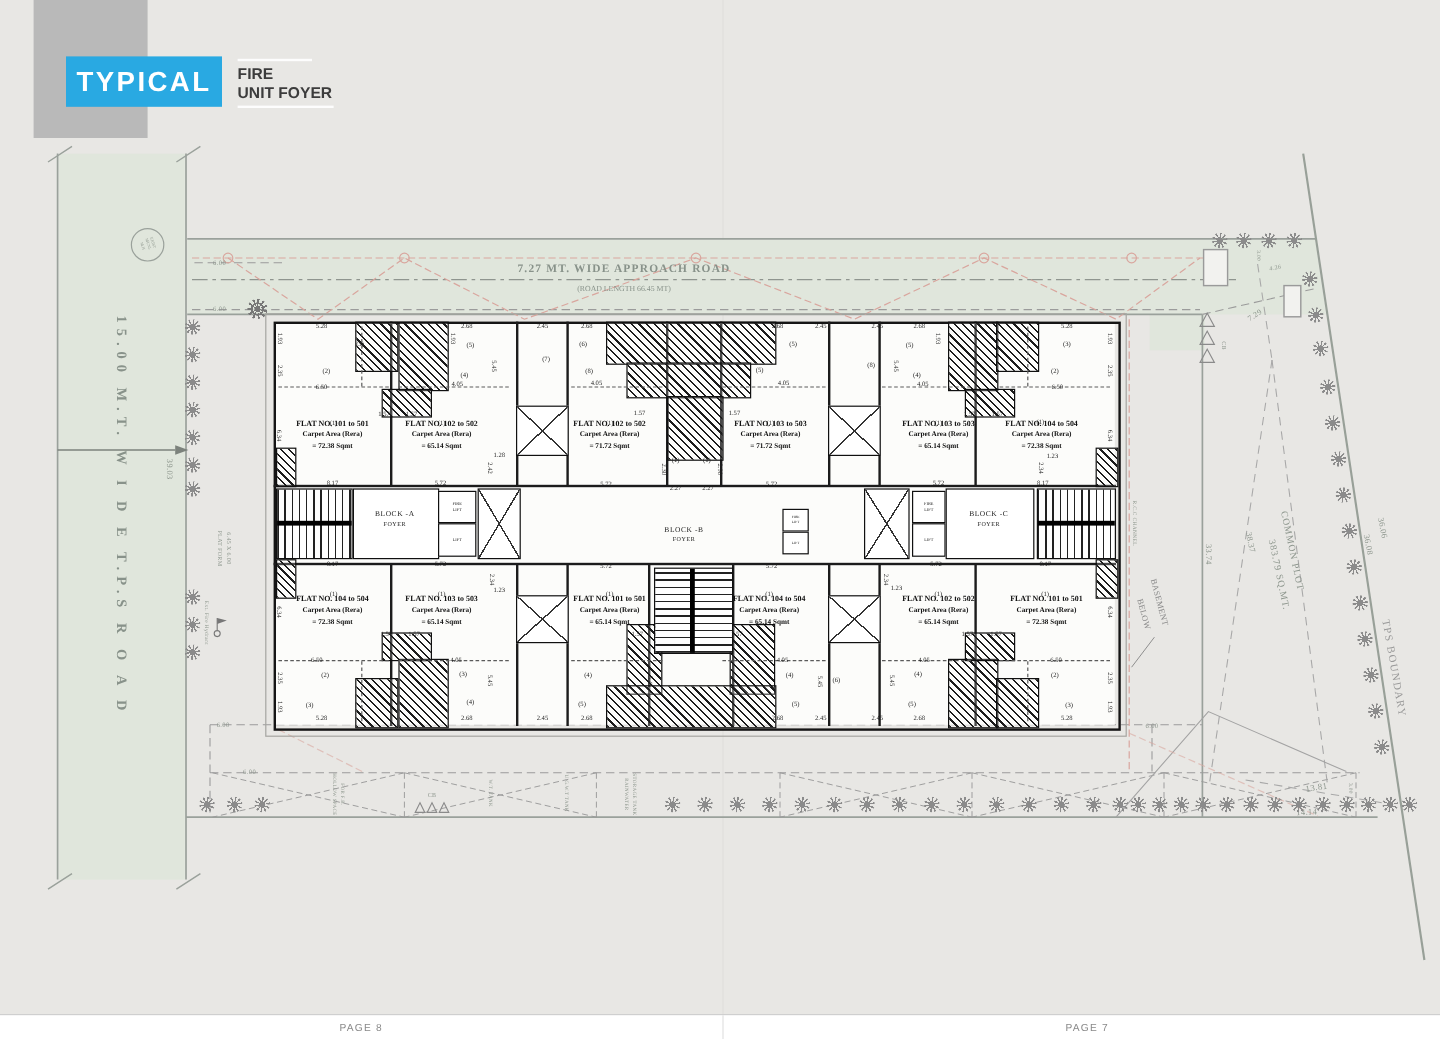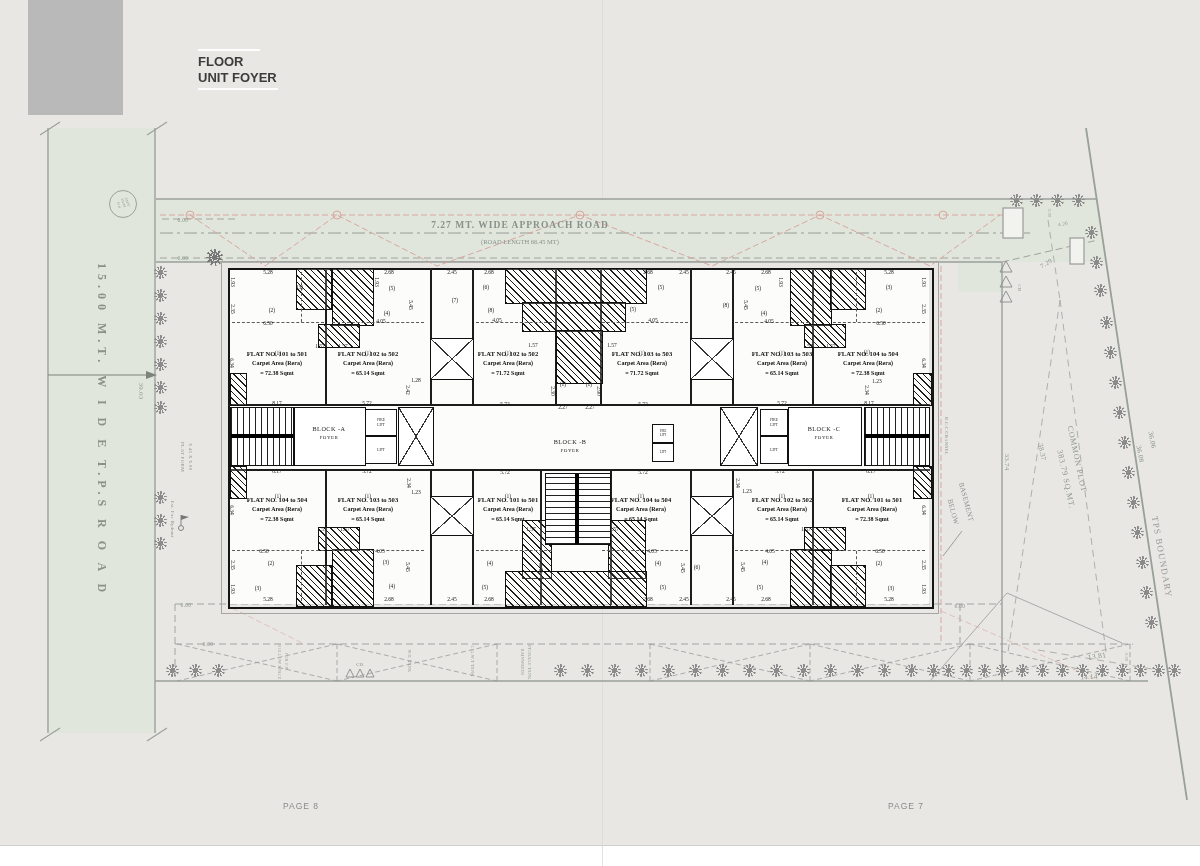--- a/index.html
+++ b/index.html
@@ -9,21 +9,21 @@
   
   .band{position:absolute;left:28px;top:0;width:95px;height:115px;background:#b9b9b9}
   .bluebox{position:absolute;left:55px;top:47px;width:130px;height:42px;background:#29a9e2;
            color:#fff;font:bold 23px "Liberation Sans",sans-serif;letter-spacing:2px;
            display:flex;align-items:center;justify-content:center}
   .subtt{position:absolute;left:198px;top:54px;font:bold 13px "Liberation Sans",sans-serif;
          color:#3c3c3c;line-height:1.22}
   .rule{position:absolute;background:#fdfdfd;height:2px}
   
   .footer{position:absolute;left:0;top:845px;width:1200px;height:21px;background:#fff;border-top:1px solid #cfcfcf}
-  .pagelbl{position:absolute;top:801px;font:8.5px "Liberation Sans",sans-serif;color:#8a8a8a;letter-spacing:1px}
+  .pagelbl{position:absolute;top:851px;font:8.5px "Liberation Sans",sans-serif;color:#8a8a8a;letter-spacing:1px}
   .folder{position:absolute;left:602px;top:0;width:1px;height:866px;background:rgba(0,0,0,0.035)}
   
   .lbl{position:absolute;white-space:nowrap;transform-origin:center center}
   .plan-lbl{font-size:5.5px;color:#242424}
   .site-lbl{font-size:6px;color:#8d968d;letter-spacing:.3px}
   
   .tree{position:absolute;width:13px;height:13px;border-radius:50%;
         background:radial-gradient(circle,#8b8b8b 0 29%,transparent 30%),
         repeating-conic-gradient(#8b8b8b 0 15deg,transparent 15deg 36deg)}
   .sun{position:absolute;width:17px;height:17px;border-radius:50%;
@@ -139,23 +139,24 @@
       <path d="M181 525 V515" stroke="#777" stroke-width=".9"></path>
       <polygon points="181,515 189,517 181,520" fill="#777"></polygon>
     </g>
     <g stroke="#9a9a9a" stroke-width="1.2" fill="#f2f2ef">
       <rect x="1003" y="208" width="20" height="30"></rect>
         <rect x="1070" y="238" width="14" height="26"></rect>
     </g>
   </svg>
 
   <div class="band"></div>
+  <div class="bluebox">TYPICAL</div>
   <div class="rule" style="left:198px;top:49px;width:62px"></div>
   <div class="subtt">
-    <span style="display:block">FLOOR</span>
+    <span style="display:block">FIRE</span>
     <span style="display:block">UNIT FOYER</span>
   </div>
   <div class="rule" style="left:198px;top:88px;width:80px"></div>
 
   <div class="roadtitle" style="left:520px;top:225px;font-size:9.5px;letter-spacing:1px">7.27 MT. WIDE APPROACH ROAD</div>
   <div class="roadtitle" style="left:520px;top:241px;font-size:6.5px;font-weight:normal">(ROAD LENGTH 66.45 MT)</div>
   <div class="roadtitle" style="left:101px;top:430px;font-size:12px;letter-spacing:5px;transform:translate(-50%,-50%) rotate(90deg)">15.00  M.T.  W I D E  T.P.S  R O A D</div>
   <div class="manhole" style="left:109px;top:190px;width:26px;height:26px">
     <span>EXIST MUNI. M.H</span>
   </div>

